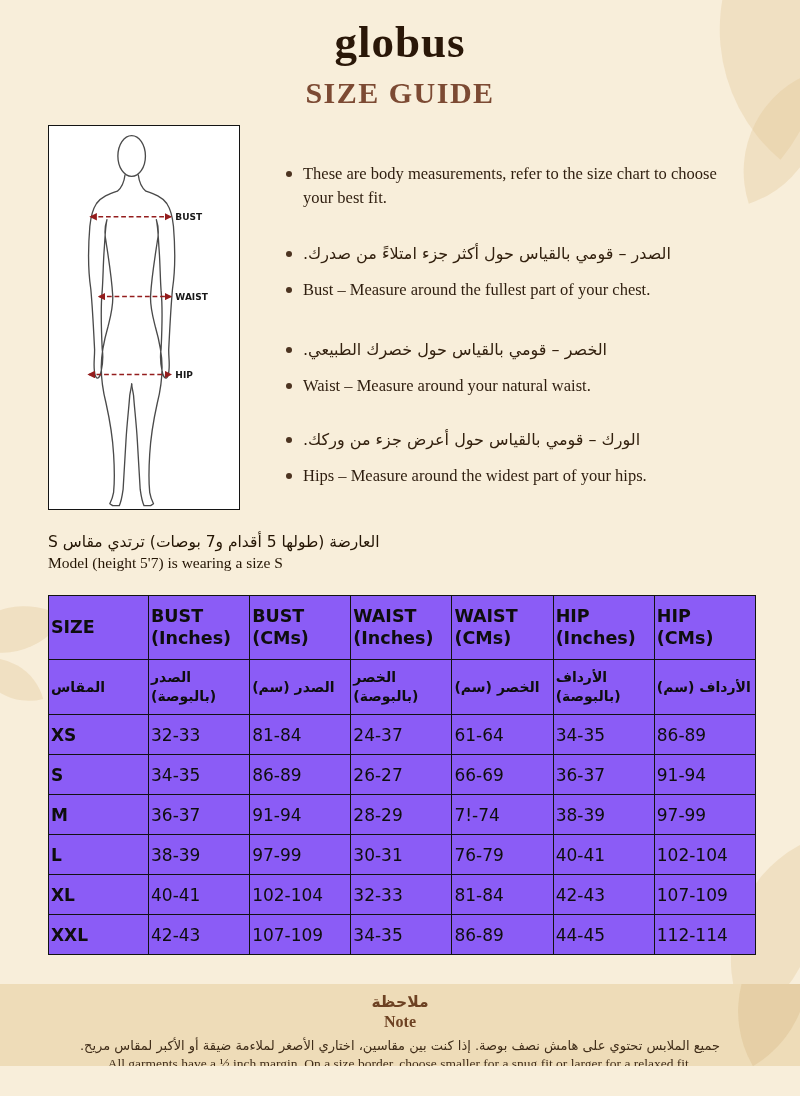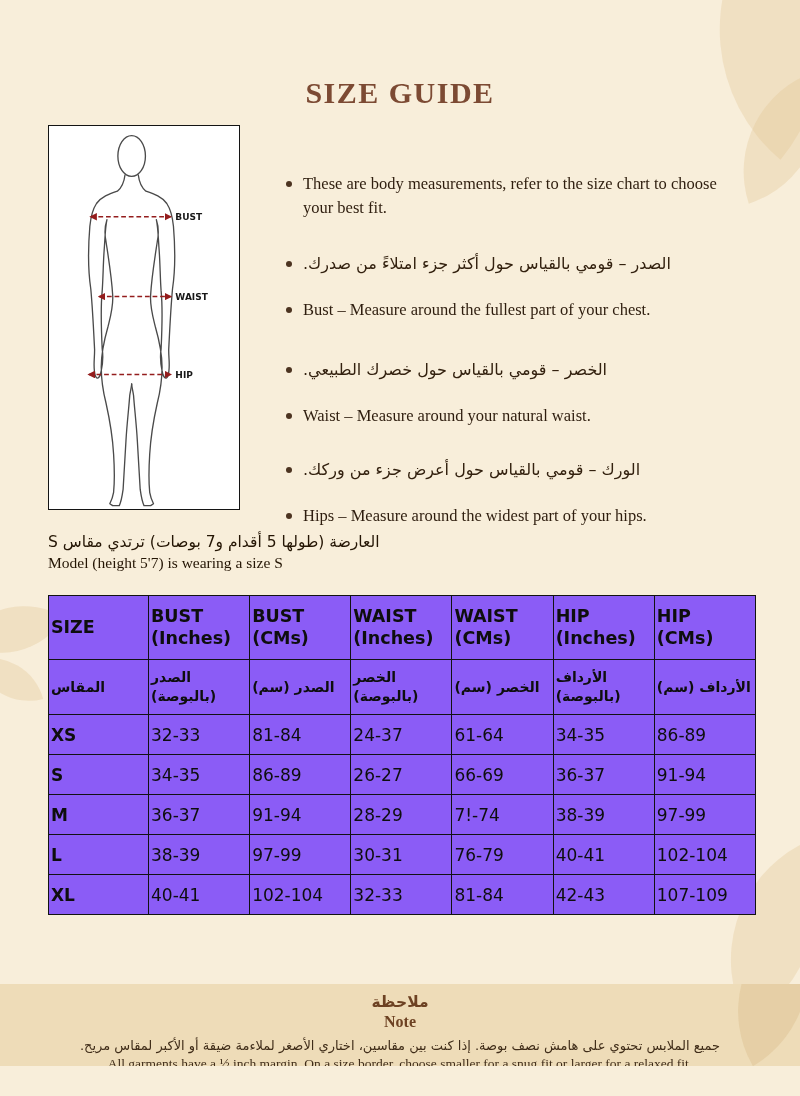--- a/index.html
+++ b/index.html
@@ -35,21 +35,21 @@
   .measure-label{font-family:"DejaVu Sans", sans-serif; font-size:9.5px; font-weight:bold; fill:#181818;}
 
   .bullets{position:absolute; left:286px; top:150px; width:448px; margin:0; padding:0; list-style:none; z-index:1;}
   .bullet-group{margin:0 0 32px 0;}
   .bullet-group.m2{margin-bottom:36px;}
   .bullet-group.m3{margin-bottom:30px;}
   .b-line{display:flex; gap:11px; align-items:flex-start;}
   .dot{width:6px; height:6px; border-radius:50%; background:#4c3320; margin-top:9px; flex:none;}
   .b-text{flex:1;}
   .b-ar .b-text{direction:rtl; text-align:left; font-family:"DejaVu Sans", sans-serif; font-size:16px; line-height:24px; color:#33210f;}
-  .b-en{margin-top:22px;}
+  .b-en{margin-top:12px;}
   .b-en .b-text{font-size:16.5px; line-height:24px; color:#2e1d0e;}
 
   .model-note{position:absolute; left:48px; top:533px; z-index:1;}
   .mn-ar{direction:rtl; text-align:left; font-family:"DejaVu Sans", sans-serif; font-size:15.5px; color:#241504;}
   .mn-en{font-size:15.5px; margin-top:3px; color:#241504;}
 
   .size-table{
     position:absolute; left:48px; top:595px; width:708px; z-index:1;
     border-collapse:collapse; table-layout:fixed; background:#8b5cf6;
     font-family:"DejaVu Sans", sans-serif; color:#0e0e0e; text-align:left;
@@ -79,20 +79,21 @@
 <body>
 
 <div class="page">
 
   <div class="leaf leaf-tr1"></div>
   <div class="leaf leaf-tr2"></div>
   <div class="leaf leaf-l1"></div>
   <div class="leaf leaf-l2"></div>
   <div class="leaf leaf-br"></div>
 
+  <div class="logo">globus</div>
   <h1 class="title">SIZE GUIDE</h1>
 
   <div class="figure-box">
     <svg viewBox="0 0 200 400">
       <defs>
         <marker id="arr" viewBox="0 0 10 10" refX="8" refY="5" markerWidth="5" markerHeight="5" orient="auto-start-reverse">
           <path d="M0 0 L10 5 L0 10 z" fill="#941d1d"></path>
         </marker>
       </defs>
       <g transform="translate(-13,0)">
@@ -258,20 +259,29 @@
       </tr>
       <tr class="r-data">
         <td class="size-cell">XL</td>
         <td class="num-cell">40-41</td>
         <td class="num-cell">102-104</td>
         <td class="num-cell">32-33</td>
         <td class="num-cell">81-84</td>
         <td class="num-cell">42-43</td>
         <td class="num-cell">107-109</td>
       </tr>
+      <tr class="r-data">
+        <td class="size-cell">XXL</td>
+        <td class="num-cell">42-43</td>
+        <td class="num-cell">107-109</td>
+        <td class="num-cell">34-35</td>
+        <td class="num-cell">86-89</td>
+        <td class="num-cell">44-45</td>
+        <td class="num-cell">112-114</td>
+      </tr>
     </tbody>
   </table>
 
   <div class="note-strip">
     <div class="note-leaf"></div>
     <div class="note-title-ar">ملاحظة</div>
     <div class="note-title-en">Note</div>
     <div class="note-body-ar">جميع الملابس تحتوي على هامش نصف بوصة. إذا كنت بين مقاسين، اختاري الأصغر لملاءمة ضيقة أو الأكبر لمقاس مريح.</div>
     <div class="note-body-en">All garments have a ½ inch margin. On a size border, choose smaller for a snug fit or larger for a relaxed fit.</div>
   </div>

